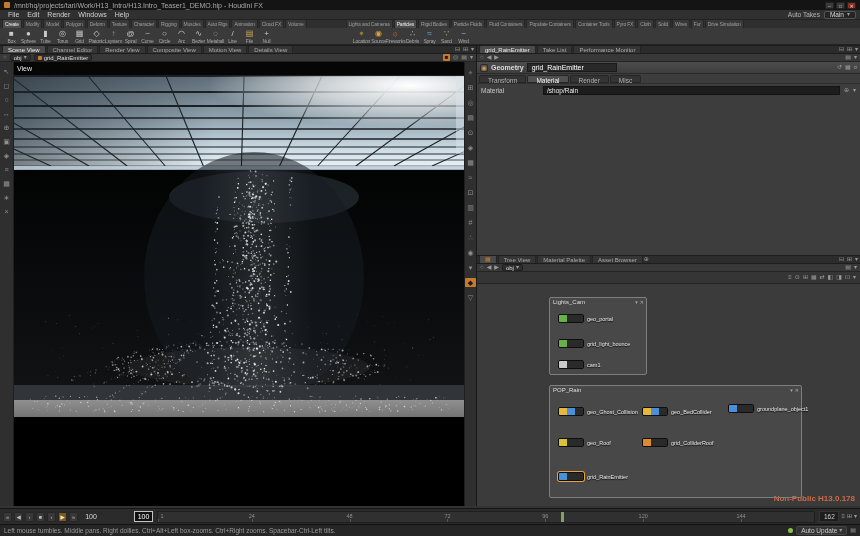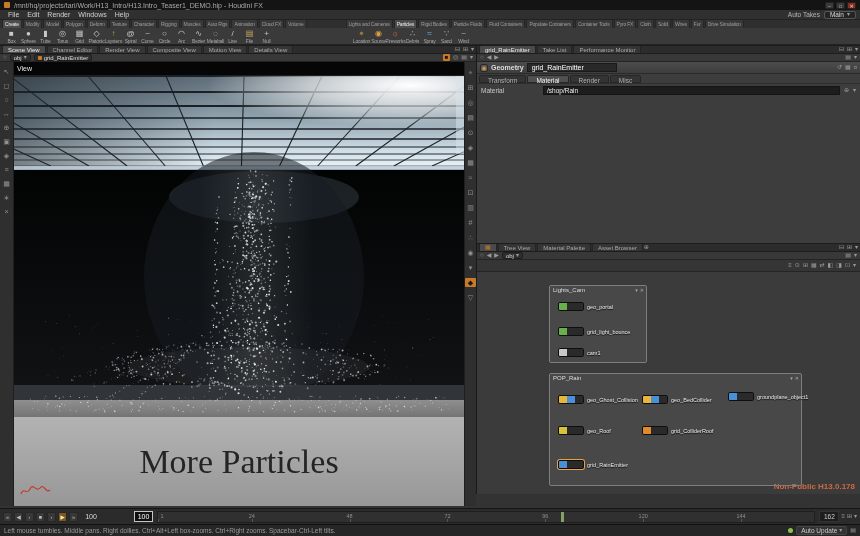--- a/index.html
+++ b/index.html
@@ -65,21 +65,21 @@
   .param-type{color:#ddd;font-weight:bold}
   .param-name{background:#292929;border:1px solid #1a1a1a;color:#fff;padding:0 4px;height:9px;line-height:8px;min-width:90px}
   .param-header-right{margin-left:auto;display:flex;gap:3px}
   .param-tabs{height:10px;display:flex;padding:1px 2px 0;background:#3d3d3d;border-bottom:1px solid #2e2e2e}
   .param-tab{font-size:6.5px;padding:1px 8px;background:#343434;border:1px solid #262626;border-radius:2px 2px 0 0;color:#b0b0b0;margin-right:1px}
   .param-tab.active{background:#505050;color:#f2f2f2}
   .param-row{height:12px;display:flex;align-items:center;gap:4px;padding:0 4px;font-size:6.5px}
   .param-label{width:58px;text-align:left;color:#c9c9c9}
   .param-field{flex:1;background:#1d1d1d;border:1px solid #141414;height:9px;display:flex;align-items:center;padding:0 3px;color:#ececec}
 
-  .net-pane{position:absolute;left:476px;top:243px;width:384px;height:251px;background:#6d28d9;border-left:1px solid #191919;display:flex;flex-direction:column}
+  .net-pane{position:absolute;left:476px;top:255px;width:384px;height:251px;background:#6d28d9;border-left:1px solid #191919;display:flex;flex-direction:column}
   .net-pane .ptabs,.net-pane .pathbar{position:static;flex:0 0 auto}
   .net-pane .ptabs{height:9px}
   .net-pane .pathbar{height:8px}
   .net-toolbar{height:12px;background:#353535;border-bottom:1px solid #242424;display:flex;align-items:center;gap:3px;padding:0 4px;font-size:7px}
   .net-toolbar .spacer{flex:1}
   .net-canvas{position:relative;flex:1;background:#3b3b3b;overflow:hidden}
   .netbox{position:absolute;background:rgba(135,135,135,0.18);border:1px solid #7e7e7e;border-radius:2px}
   .netbox-title{font-size:6px;color:#dedede;padding:1px 3px}
   .netbox-controls{position:absolute;right:2px;top:1px;display:flex;gap:2px;font-size:5px;color:#aaa}
   .netnode{position:absolute;display:flex;align-items:center;gap:3px}
@@ -2136,26 +2136,20 @@
         <circle cx="88.5" cy="286.2" r="0.46" fill="#aab2b8" opacity="0.31"></circle>
         <circle cx="136.7" cy="297.8" r="0.48" fill="#aab2b8" opacity="0.31"></circle>
         <circle cx="358.4" cy="310.4" r="0.60" fill="#aab2b8" opacity="0.18"></circle>
         <circle cx="368.9" cy="254.4" r="0.31" fill="#aab2b8" opacity="0.49"></circle>
         <circle cx="353.8" cy="259.0" r="0.34" fill="#aab2b8" opacity="0.32"></circle>
         <circle cx="154.4" cy="299.7" r="0.58" fill="#aab2b8" opacity="0.44"></circle>
         <circle cx="190.9" cy="286.4" r="0.69" fill="#aab2b8" opacity="0.20"></circle>
         <circle cx="259.5" cy="324.5" r="0.52" fill="#aab2b8" opacity="0.29"></circle>
       </g>
   </svg>
-  <div class="title-band">
-    <span class="band-text">More Particles</span>
-    <svg class="scribble" width="32" height="14" viewBox="0 0 32 14">
-      <path d="M1,10 C4,2 7,12 10,5 S16,9 20,4 S26,10 30,6" stroke="#c23a2a" stroke-width="1.2" fill="none"></path>
-    </svg>
-  </div>
 </div>
 
 <div class="ptabs" style="left:476px;top:45px;width:384px;border-left:1px solid #191919">
   <span id="param-ptabs" style="display:flex">
       <span class="ptab active">grid_RainEmitter</span>
       <span class="ptab">Take List</span>
       <span class="ptab">Performance Monitor</span>
     </span>
   <span class="ptab-icons" id="param-ptab-icons">
       <span class="gicon">⊟</span>

